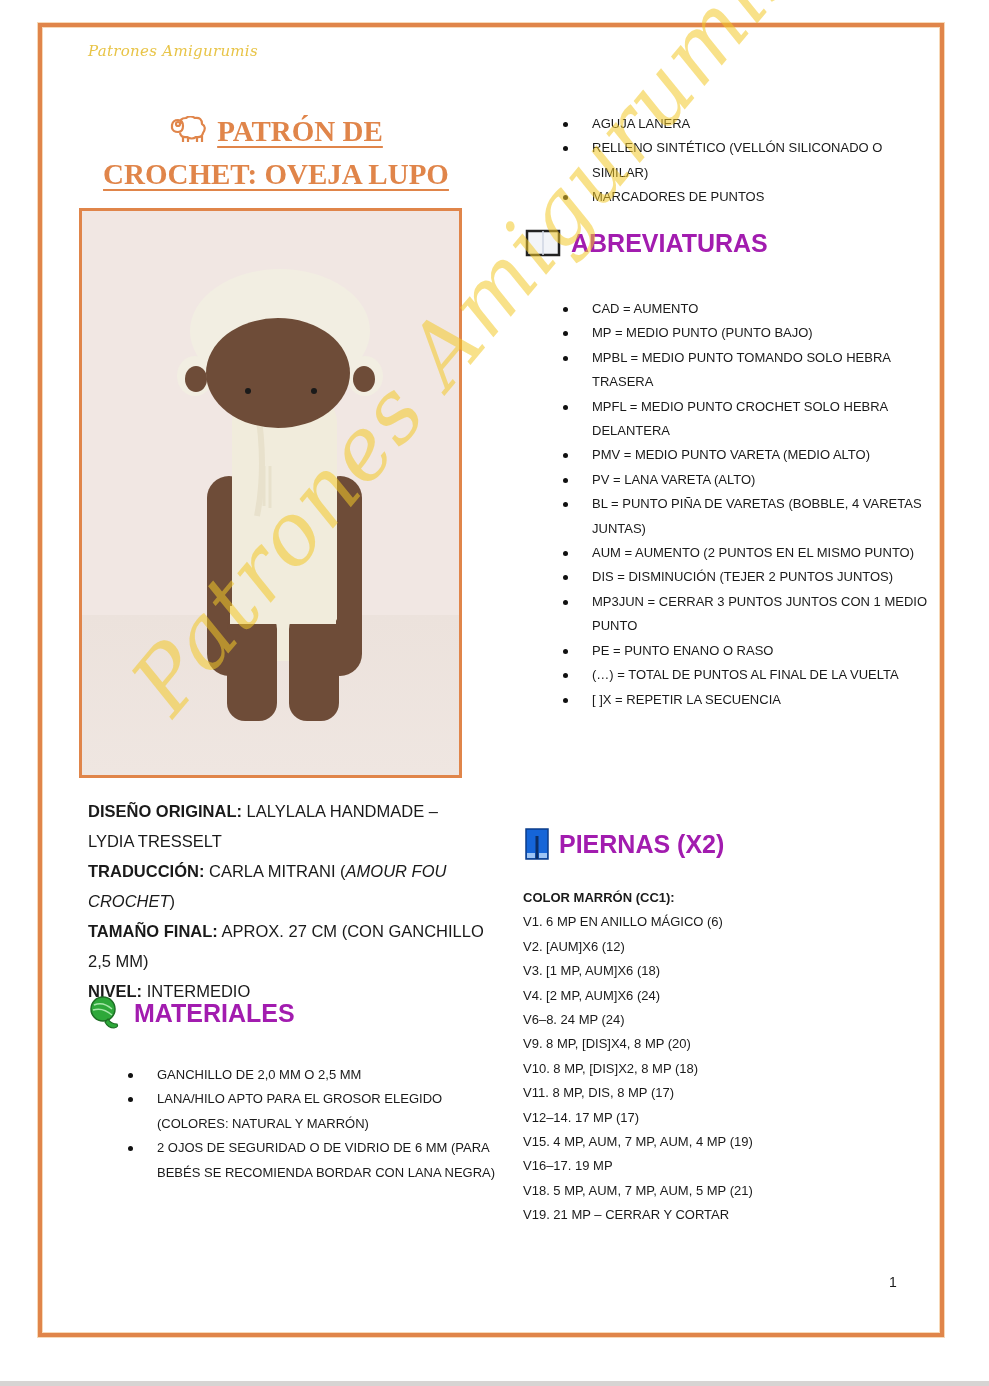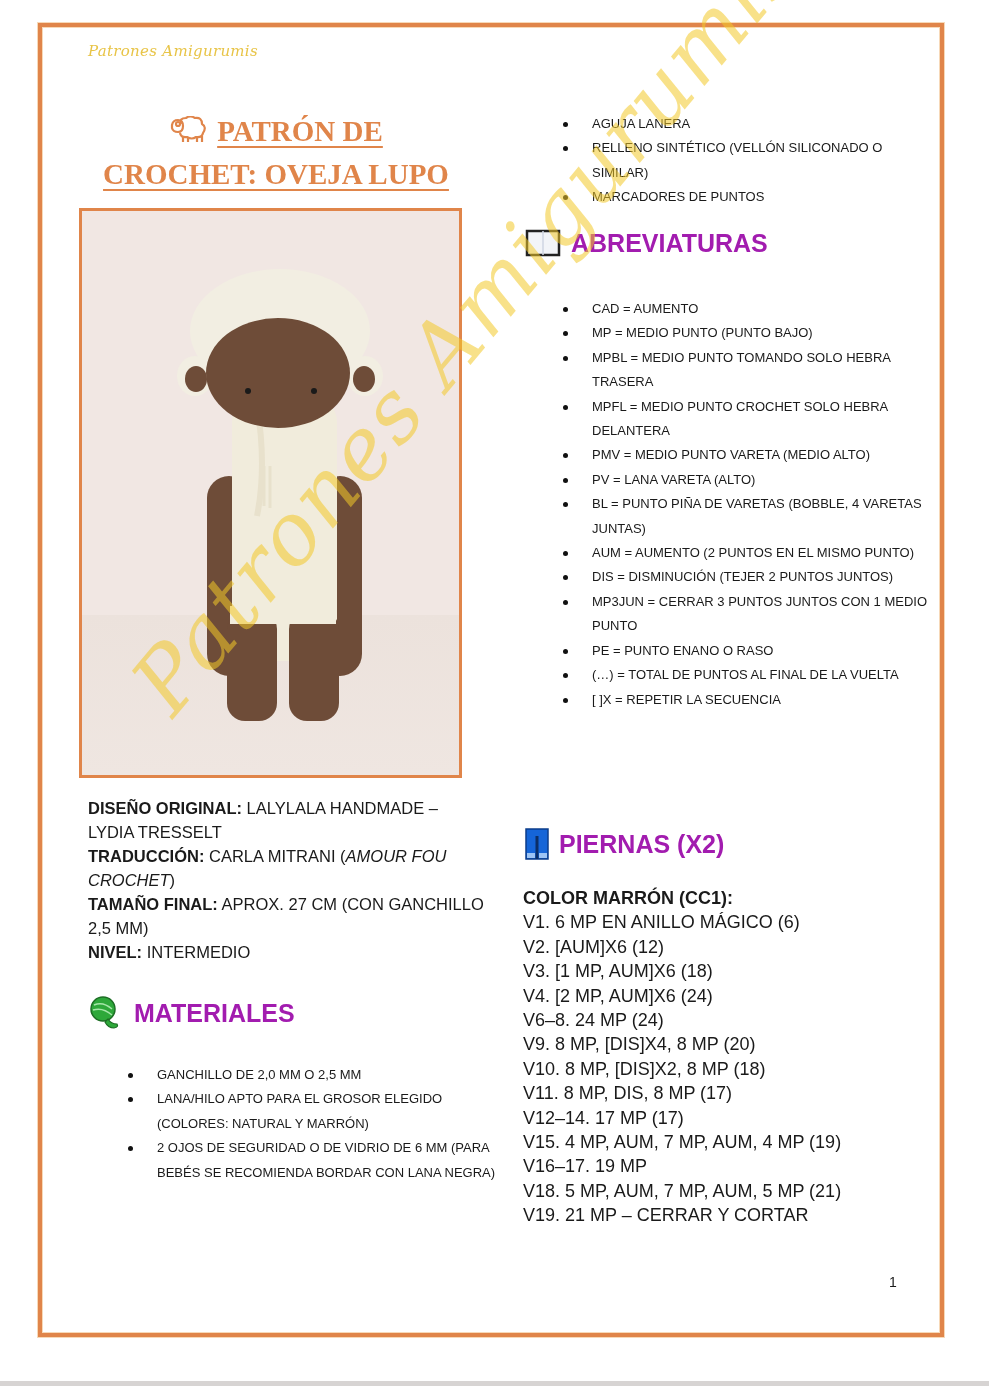--- a/index.html
+++ b/index.html
@@ -21,31 +21,31 @@
     position:absolute; left:80px; top:110px; width:392px; text-align:center;
     color:#e0854a; font-weight:bold; font-size:29px; line-height:43px;
   }
   .title span.line { text-decoration:underline; text-decoration-thickness:2px; text-underline-offset:5px;font-family:Liberation Serif, serif; }
   .sheep-icon { display:inline-block; width:42px; height:28px; vertical-align:-3px; margin-right:6px; }
   .photo-frame {
     position:absolute; left:79px; top:208px; width:383px; height:570px;
     border:3px solid #e0854a; box-sizing:border-box; background:#f1e7e3; overflow:hidden;
   }
   .photo-floor { position:absolute; left:0; right:0; bottom:0; height:160px; background:linear-gradient(#ece2dc,#efe6e1); }
-  .info { position:absolute; left:88px; top:796px; width:400px; font-size:16.5px; line-height:24px; }
+  .info { position:absolute; left:88px; top:796px; width:400px; font-size:16.5px; line-height:30px; }
   .info b { font-weight:bold; }
   .section-heading {
     position:absolute; font-weight:bold; font-size:25px; display:flex; align-items:center; gap:10px; color:#a21caf;
   }
   ul.bullets { list-style:none; margin:10px; padding:0; position:absolute; font-size:13px; line-height:24.4px; }
   ul.bullets li { position:relative; padding-left:59px; }
   ul.bullets li::before {
     content:""; position:absolute; left:30px; top:10px; width:5px; height:5px; border-radius:50%; background:#111;
   }
-  .rounds { position:absolute; left:523px; top:886px; font-size:18px; line-height:24.4px; }
+  .rounds { position:absolute; left:523px; top:886px; font-size:13px; line-height:24.4px; }
   .rounds .sub { font-weight:bold; }
   .page-number { position:absolute; left:889px; top:1274px; font-size:14px; }
   .watermark {
     position:absolute; left:150px; top:650px; transform:rotate(-50deg); transform-origin:left center;
     font-family:"DejaVu Serif", serif; font-style:italic; font-size:86px; color:rgba(242,200,40,0.55);
     white-space:nowrap; pointer-events:none; letter-spacing:2px;
   }
 </style>
 </head>
 <body>

